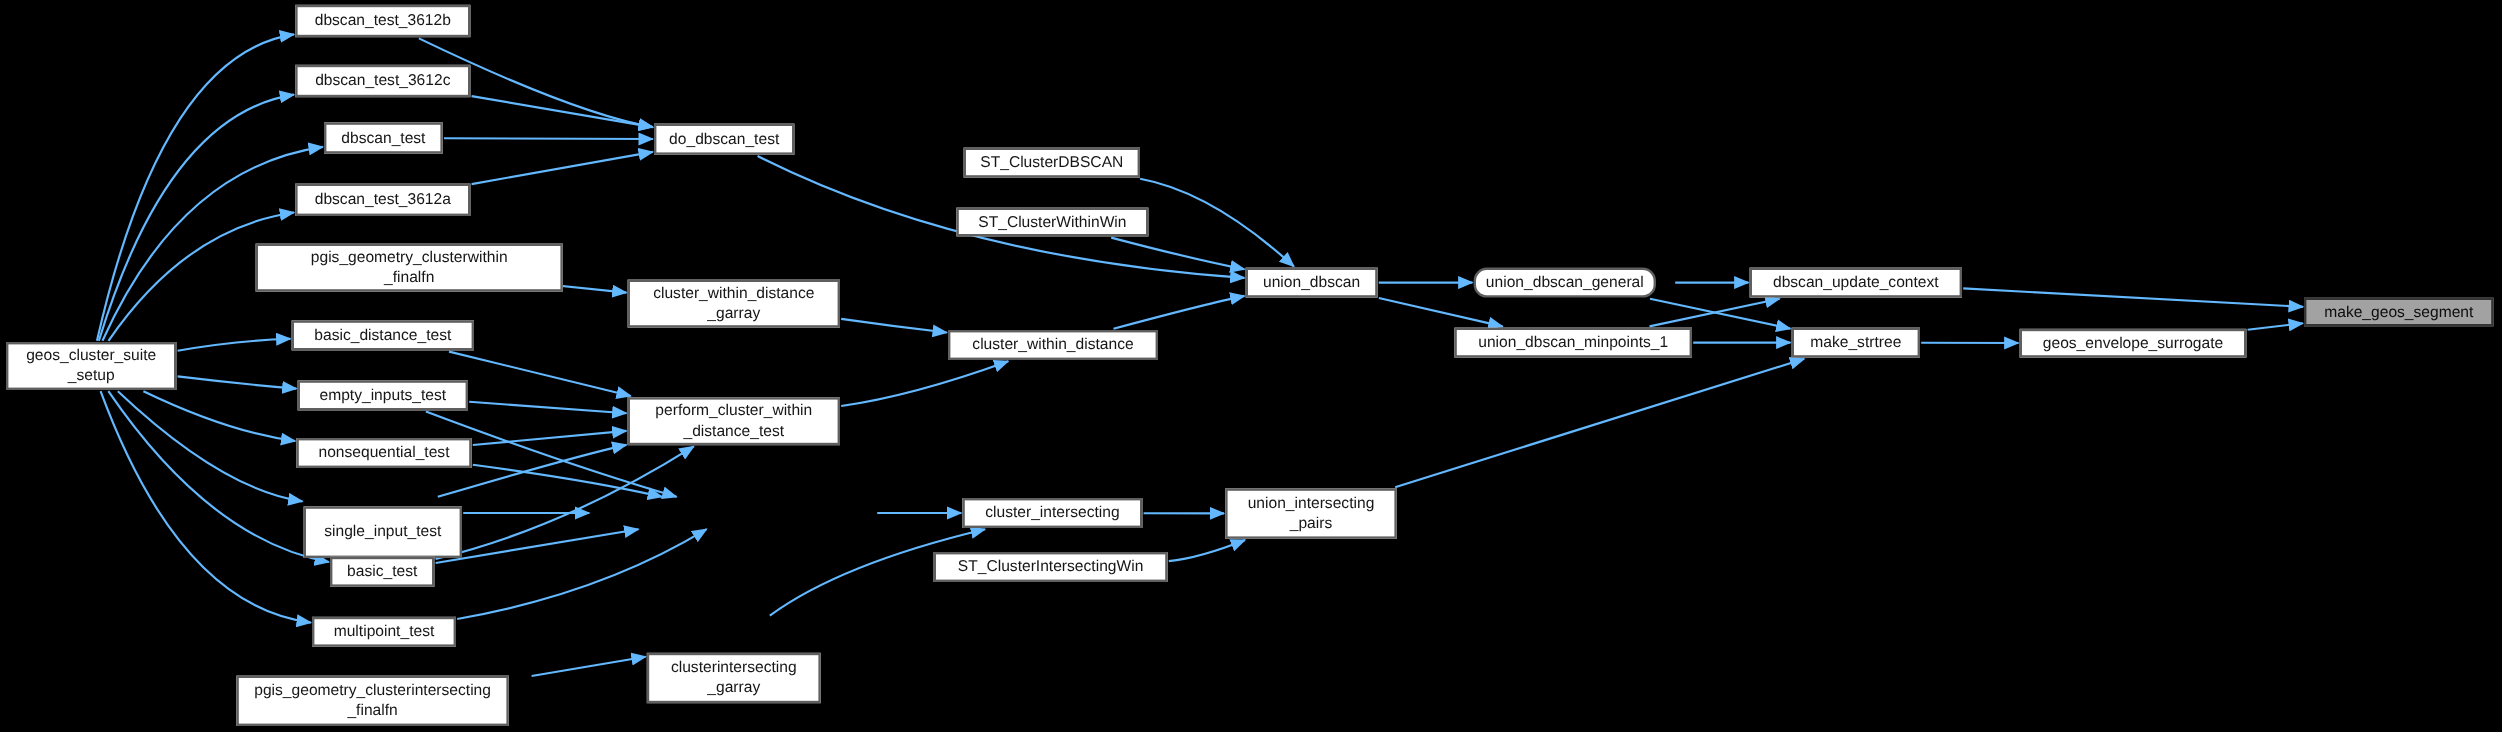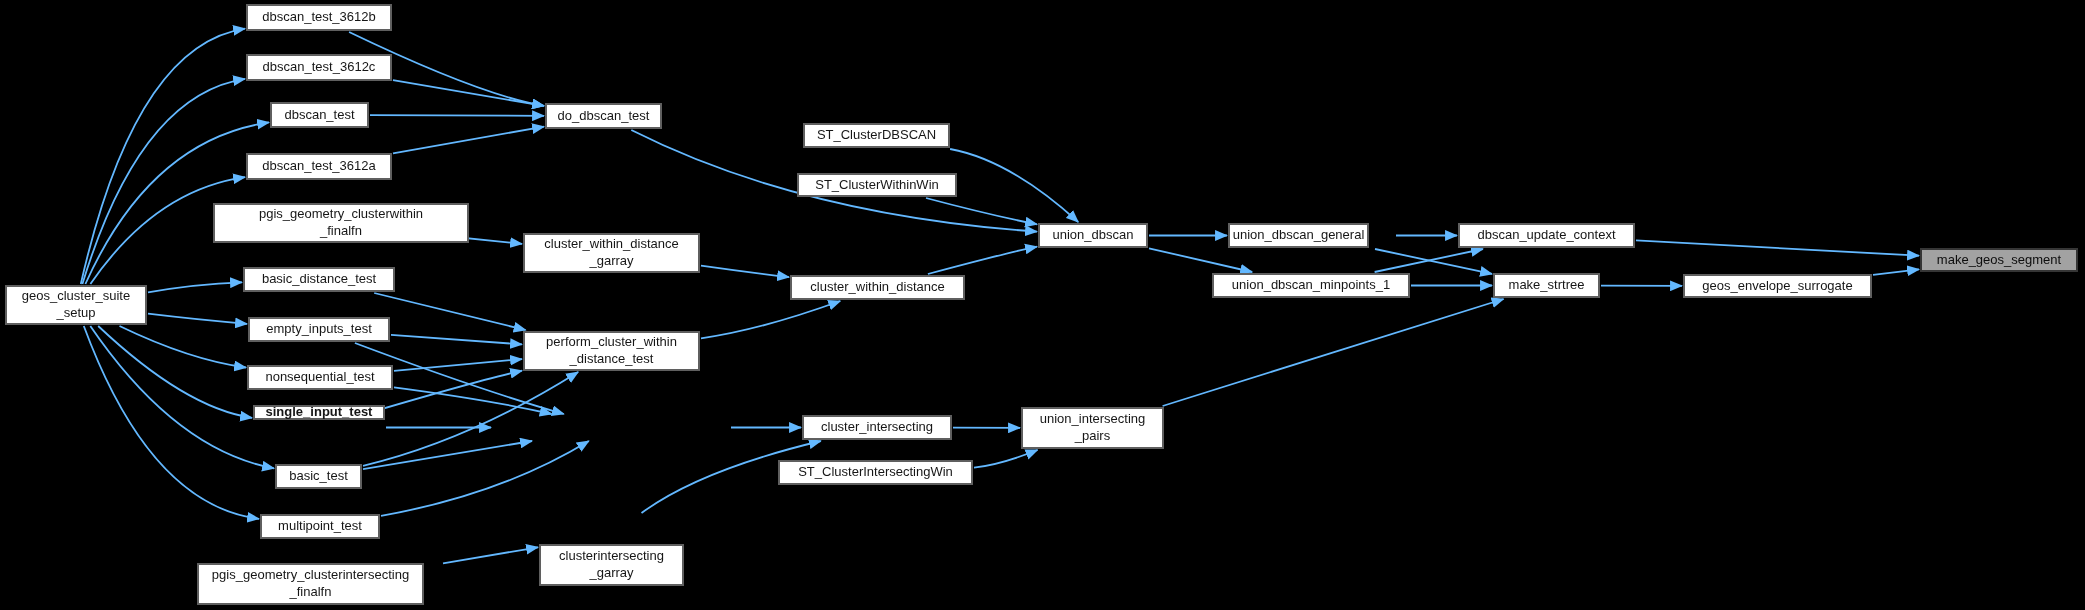--- a/index.html
+++ b/index.html
@@ -117,21 +117,21 @@
       </div>
       <div class="node" style="left: 243px; top: 267px; width: 152px; height: 25px;">
         <span>basic_distance_test</span>
       </div>
       <div class="node" style="left: 248px; top: 317px; width: 142px; height: 25px;">
         <span>empty_inputs_test</span>
       </div>
       <div class="node" style="left: 247px; top: 365px; width: 146px; height: 25px;">
         <span>nonsequential_test</span>
       </div>
-      <div class="node" style="left: 253px; top: 405px; width: 132px; height: 15px; font-weight: bold;">
+      <div class="node" style="left: 253px; top: 422px; width: 132px; height: 43px;">
         <span>single_input_test</span>
       </div>
       <div class="node" style="left: 275px; top: 464px; width: 87px; height: 25px;">
         <span>basic_test</span>
       </div>
       <div class="node" style="left: 260px; top: 514px; width: 120px; height: 25px;">
         <span>multipoint_test</span>
       </div>
       <div class="node" style="left: 197px; top: 563px; width: 227px; height: 42px;">
         <span>pgis_geometry_clusterintersecting</span>
@@ -167,21 +167,21 @@
       <div class="node" style="left: 778px; top: 460px; width: 195px; height: 25px;">
         <span>ST_ClusterIntersectingWin</span>
       </div>
       <div class="node" style="left: 1038px; top: 223px; width: 110px; height: 25px;">
         <span>union_dbscan</span>
       </div>
       <div class="node" style="left: 1021px; top: 407px; width: 143px; height: 42px;">
         <span>union_intersecting</span>
         <span>_pairs</span>
       </div>
-      <div class="node" style="left: 1228px; top: 223px; width: 141px; height: 25px;">
+      <div class="node" style="left: 1228px; top: 223px; width: 152px; height: 25px; border-radius: 11px;">
         <span>union_dbscan_general</span>
       </div>
       <div class="node" style="left: 1212px; top: 273px; width: 198px; height: 25px;">
         <span>union_dbscan_minpoints_1</span>
       </div>
       <div class="node" style="left: 1458px; top: 223px; width: 177px; height: 25px;">
         <span>dbscan_update_context</span>
       </div>
       <div class="node" style="left: 1493px; top: 273px; width: 107px; height: 25px;">
         <span>make_strtree</span>

